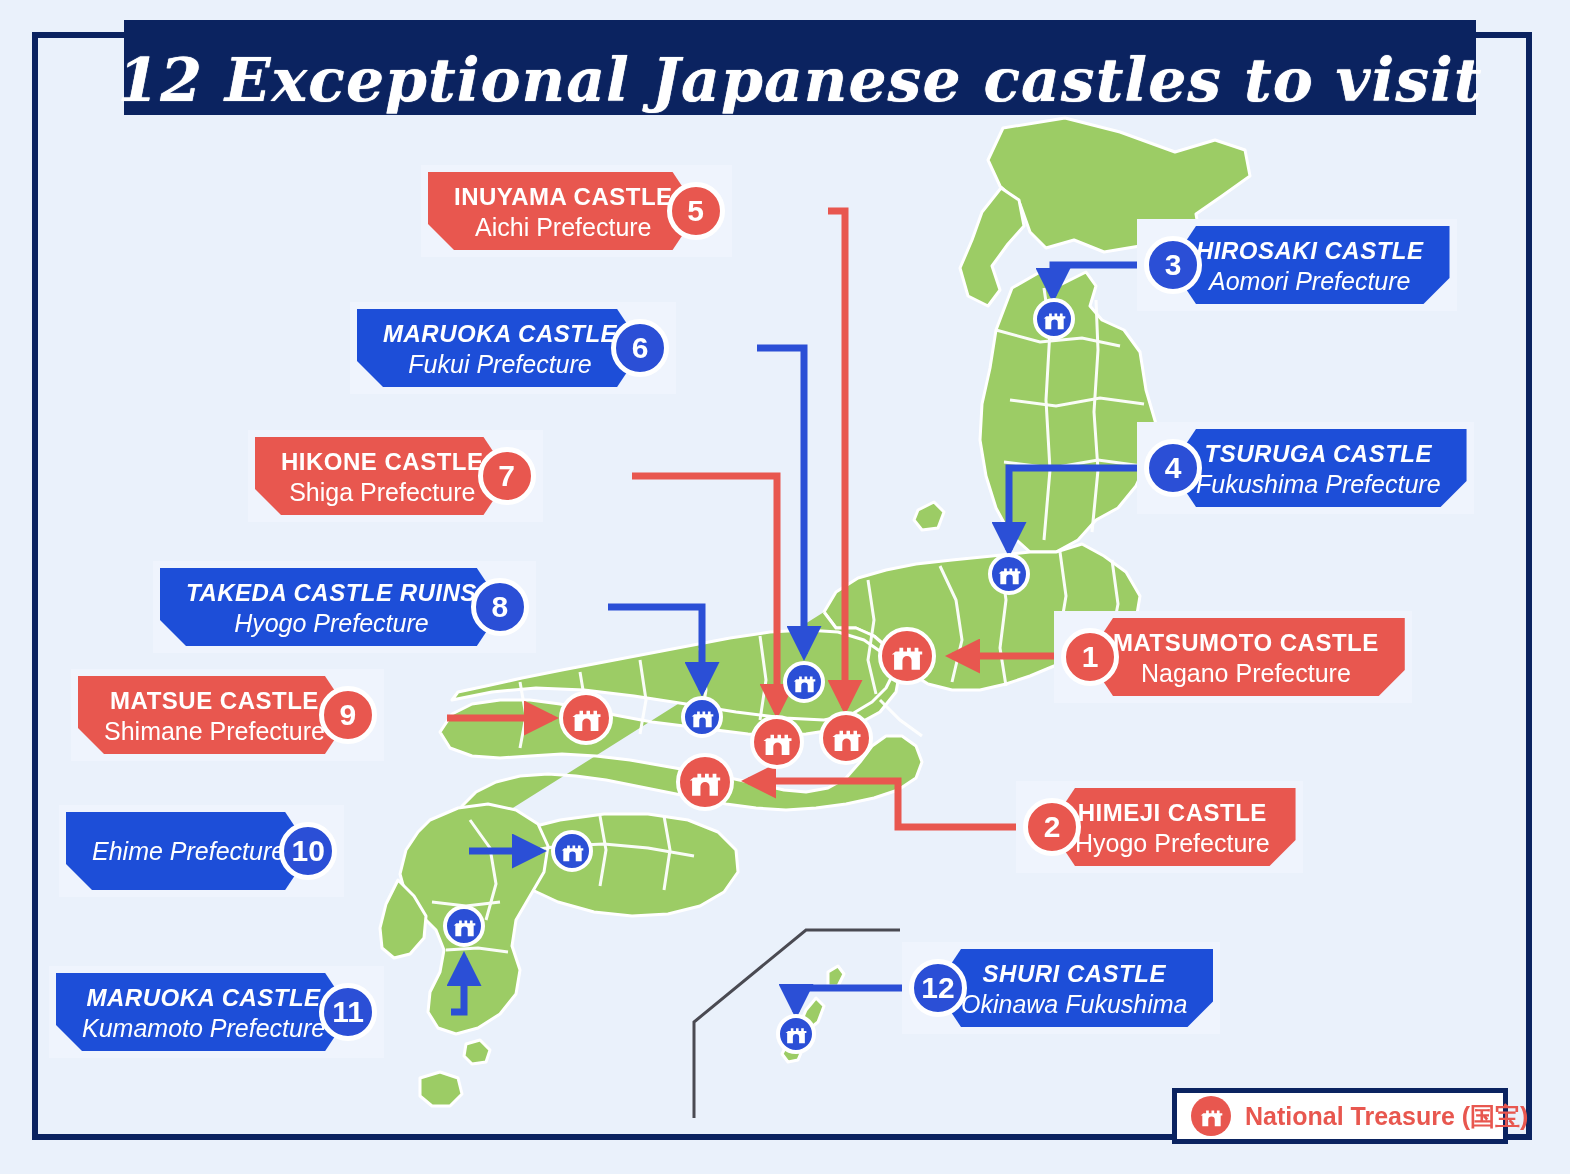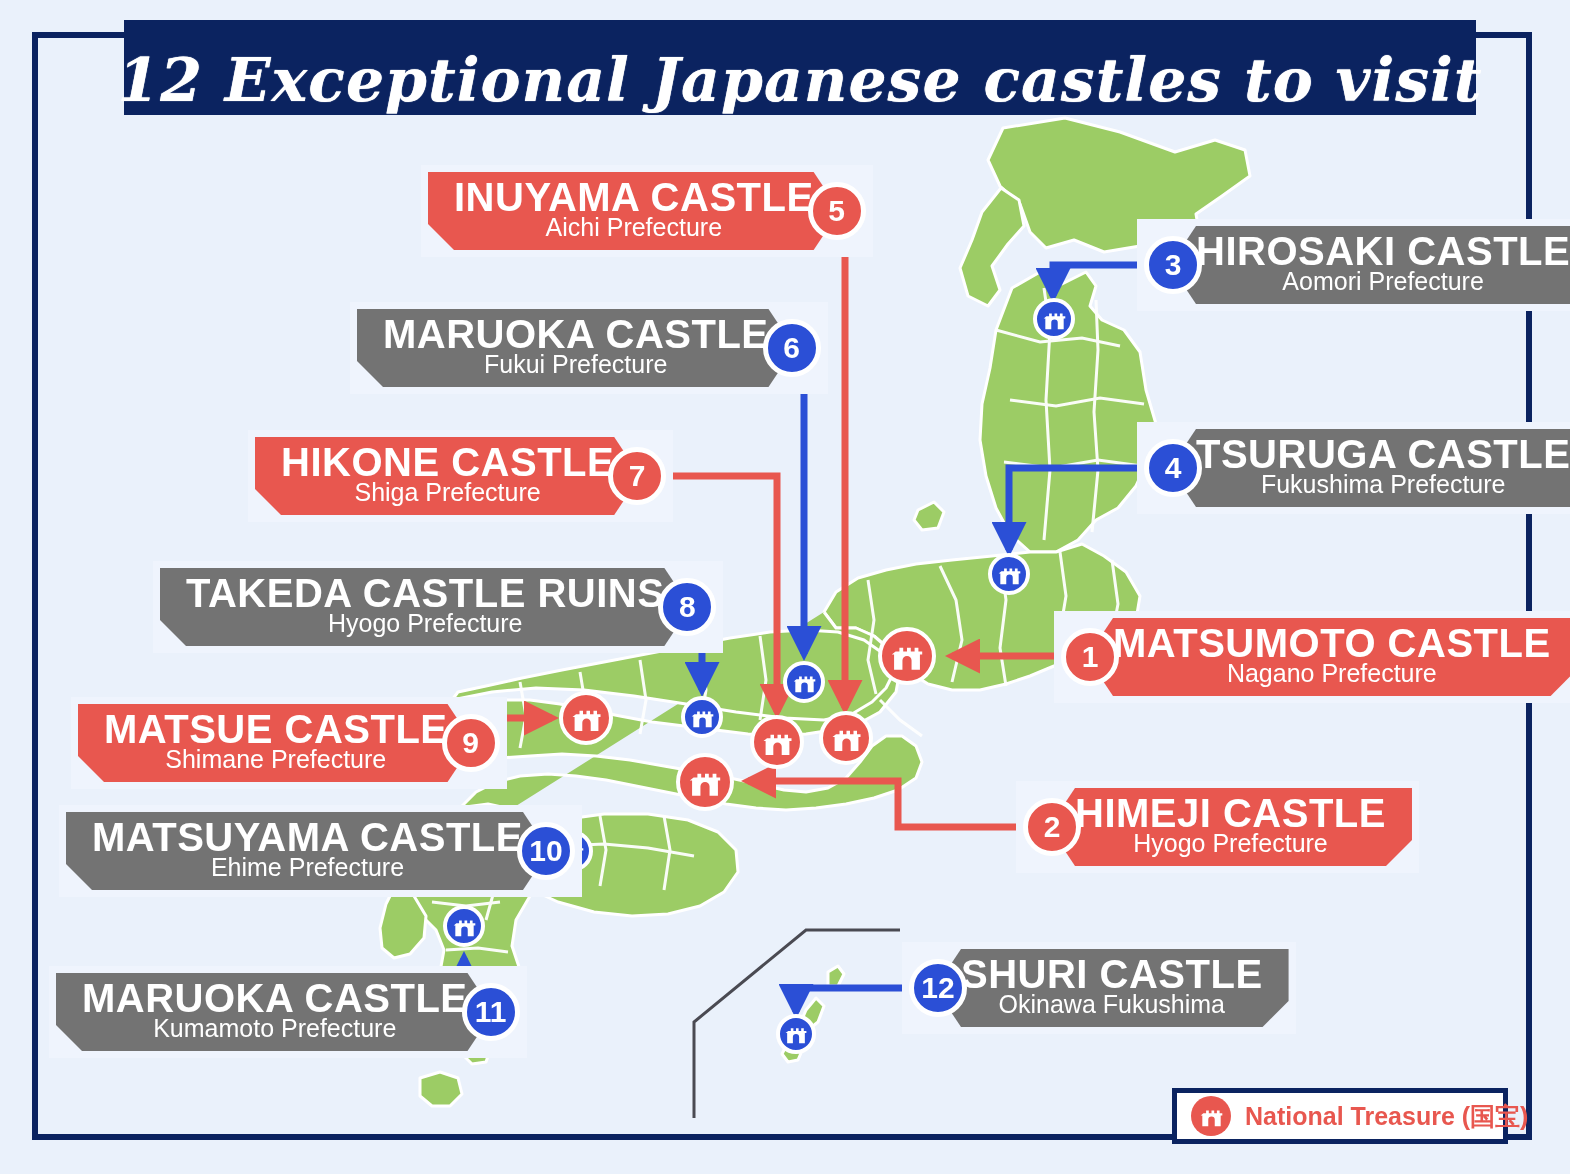--- a/index.html
+++ b/index.html
@@ -70,31 +70,31 @@
   .callout .plate{
     position:relative;
     height:78px;
     display:flex;flex-direction:column;
     align-items:center;justify-content:center;
     color:#ffffff;
     background:#e8574f;
     padding:0 26px;
     box-sizing:border-box;
   }
-  .callout.blue .plate{background:#737373;}
+  .callout.blue .plate{background:#1d4ed8;font-style:italic;}
   
   .callout.left .plate{
     clip-path:polygon(0 0, calc(100% - 26px) 0, 100% 50%, calc(100% - 26px) 100%, 26px 100%, 0 calc(100% - 26px));
   }
   
   .callout.right .plate{
     clip-path:polygon(26px 0, 100% 0, 100% calc(100% - 26px), calc(100% - 26px) 100%, 26px 100%, 0 50%);
   }
   .callout .plate .name{
-    font-weight:bold;font-size:40px;line-height:32px;
+    font-weight:bold;font-size:24px;line-height:32px;
     letter-spacing:.5px;white-space:nowrap;
   }
   .callout .plate .pref{
     font-weight:normal;font-size:25px;line-height:29px;
     white-space:nowrap;
   }
   .badge{
     width:58px;height:58px;border-radius:50%;
     background:#e8574f;border:5px solid #ffffff;
     box-sizing:border-box;
@@ -367,34 +367,33 @@
   <div class="callout left blue" style="left:160px;top:568px;">
     <div class="wrap">
       <div class="plate">
         <span class="name">TAKEDA CASTLE RUINS</span>
         <span class="pref">Hyogo Prefecture</span>
       </div>
       <div class="badge">8</div>
     </div>
   </div>
 
-  <div class="callout left" style="left:78px;top:704px;">
+  <div class="callout left" style="left:78px;top:676px;">
     <div class="wrap">
       <div class="plate">
         <span class="name">MATSUE CASTLE</span>
         <span class="pref">Shimane Prefecture</span>
       </div>
       <div class="badge">9</div>
     </div>
   </div>
 
   <div class="callout left blue" style="left:66px;top:812px;">
     <div class="wrap">
       <div class="plate">
-        <span class="name">MATSUYAMA CASTLE</span>
         <span class="pref">Ehime Prefecture</span>
       </div>
       <div class="badge">10</div>
     </div>
   </div>
 
   <div class="callout left blue" style="left:56px;top:973px;">
     <div class="wrap">
       <div class="plate">
         <span class="name">MARUOKA CASTLE</span>

